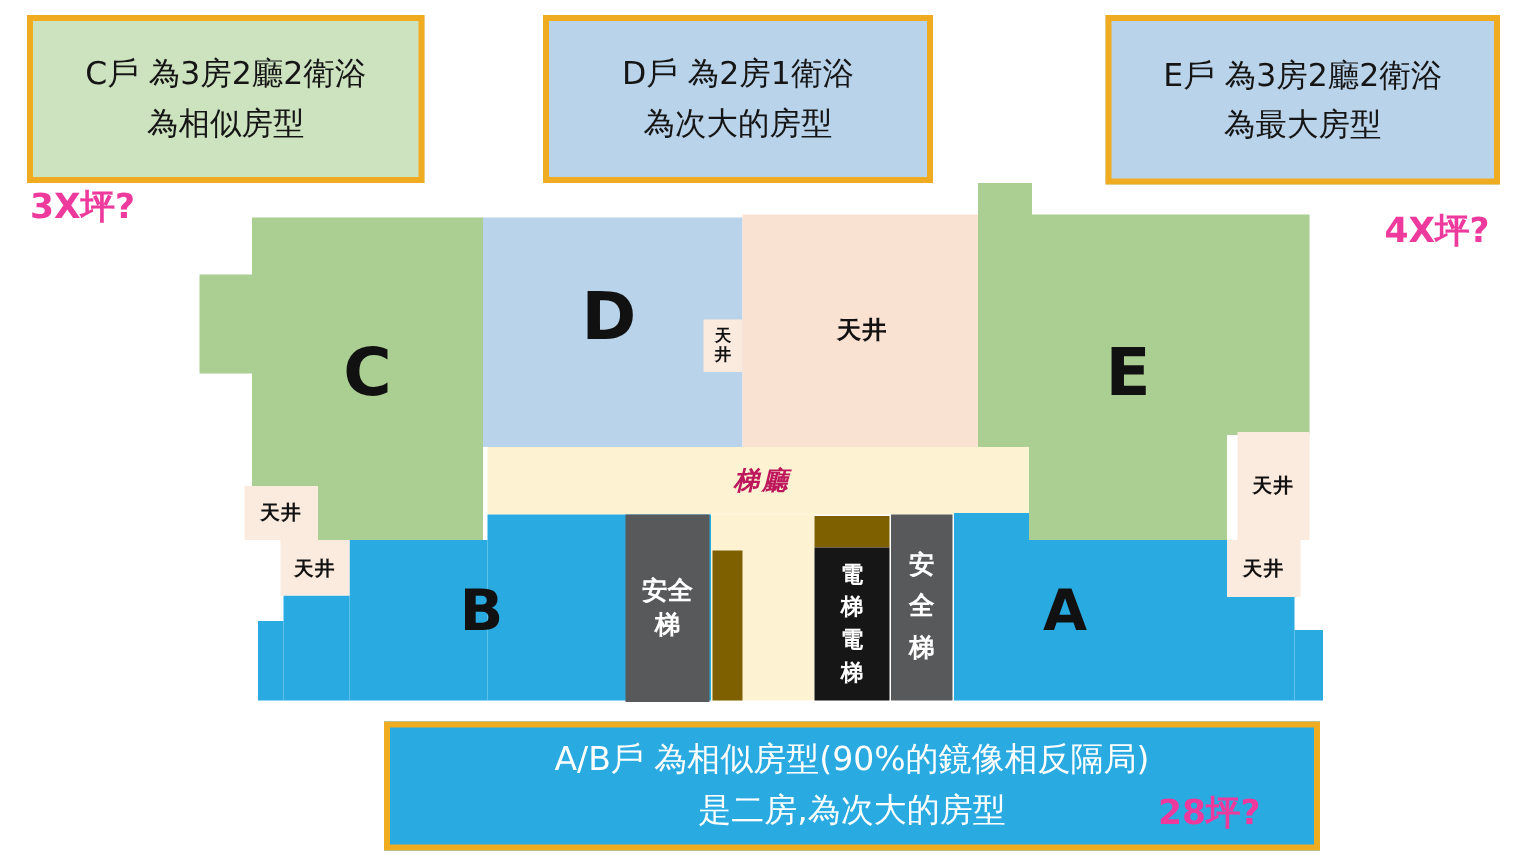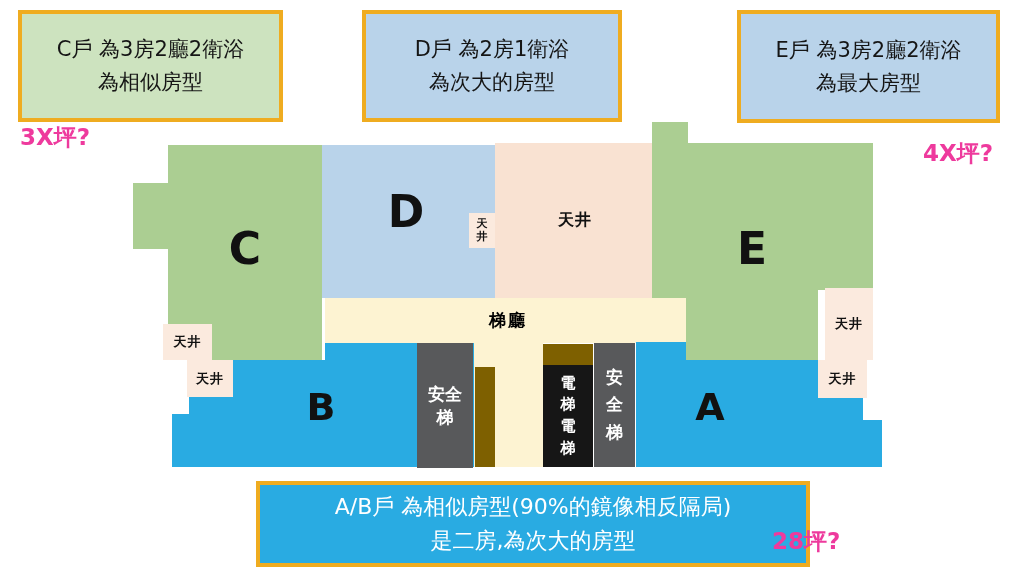--- a/index.html
+++ b/index.html
@@ -18,21 +18,21 @@
   .yellow{background:#fdf3d2;}
   .gray{background:#58595b;}
   .brown{background:#7e6000;}
   .blackbox{background:#161616;}
   
   .unit-letter{font-weight:bold;color:#111;}
   .letter-lg{font-size:44px;}
   .letter-md{font-size:38px;}
   .small-label{font-weight:600;color:#111;font-size:13px;letter-spacing:1px;}
   .stacked{white-space:pre-line;line-height:1.15;}
-  .hall-label{font-weight:600;color:#000000;font-size:17px;letter-spacing:2px;}
+  .hall-label{font-weight:600;color:#be185d;font-size:17px;letter-spacing:2px;font-style:italic;}
   .core-text{color:#ffffff;font-weight:600;white-space:pre-line;text-align:center;}
   .callout{
     border:4px solid #efac20;display:flex;flex-direction:column;
     align-items:center;justify-content:center;text-align:center;
     font-weight:400;color:#151515;line-height:1.55;
   }
   .callout .cl{font-size:21px;}
   .callout-ab .cl{font-size:22px;color:#ffffff;}
   .note{color:#ee3a9d;font-weight:600;font-size:23px;white-space:nowrap;}
 </style>
@@ -99,21 +99,21 @@
     <div class="cl">為相似房型</div>
   </div>
   <div class="abs callout" style="left:362px;top:10px;width:260px;height:112px;background:#b9d3ea;">
     <div class="cl">D戶 為2房1衛浴</div>
     <div class="cl">為次大的房型</div>
   </div>
   <div class="abs callout" style="left:737px;top:10px;width:263px;height:113px;background:#b9d3ea;">
     <div class="cl">E戶 為3房2廳2衛浴</div>
     <div class="cl">為最大房型</div>
   </div>
-  <div class="abs callout callout-ab" style="left:256px;top:481px;width:554px;height:86px;background:#29abe2;">
+  <div class="abs callout callout-ab" style="left:256px;top:481px;width:624px;height:86px;background:#29abe2;">
     <div class="cl">A/B戶 為相似房型(90%的鏡像相反隔局)</div>
     <div class="cl">是二房,為次大的房型</div>
   </div>
 
   <div class="abs note" style="left:20px;top:122px;">3X坪?</div>
   <div class="abs note" style="left:923px;top:138px;">4X坪?</div>
   <div class="abs note" style="left:772px;top:526px;">28坪?</div>
 
 </div>
 

